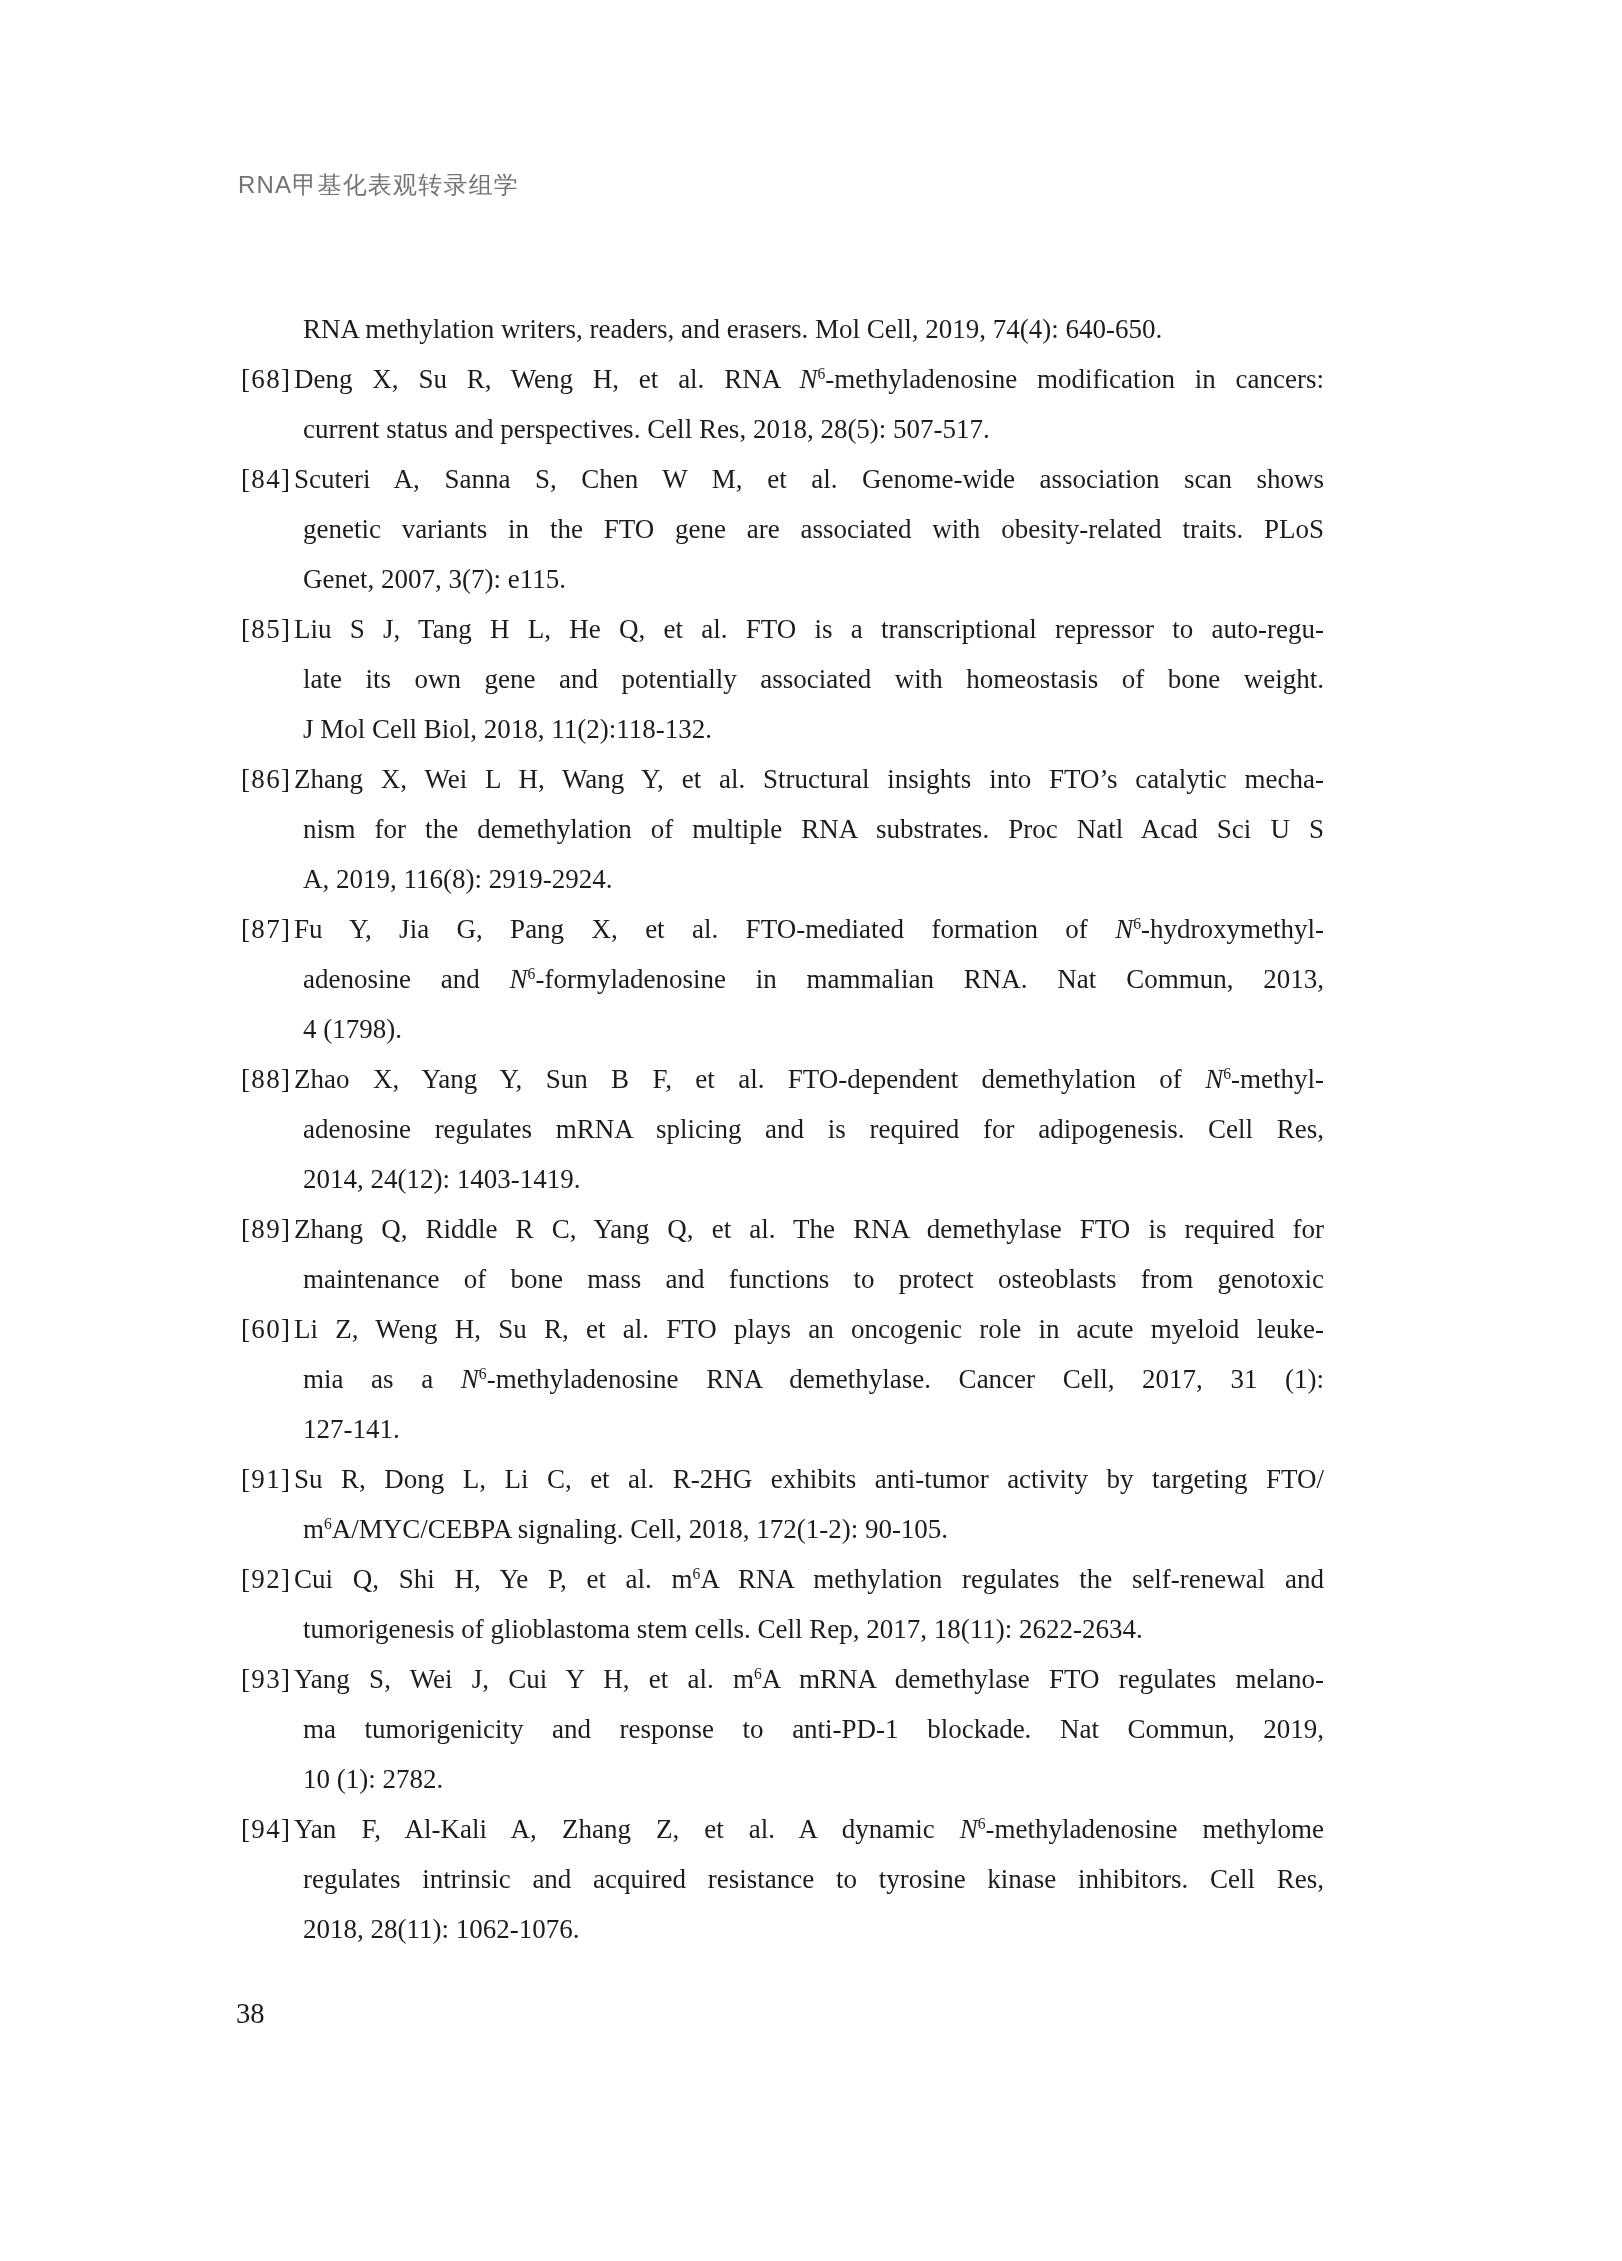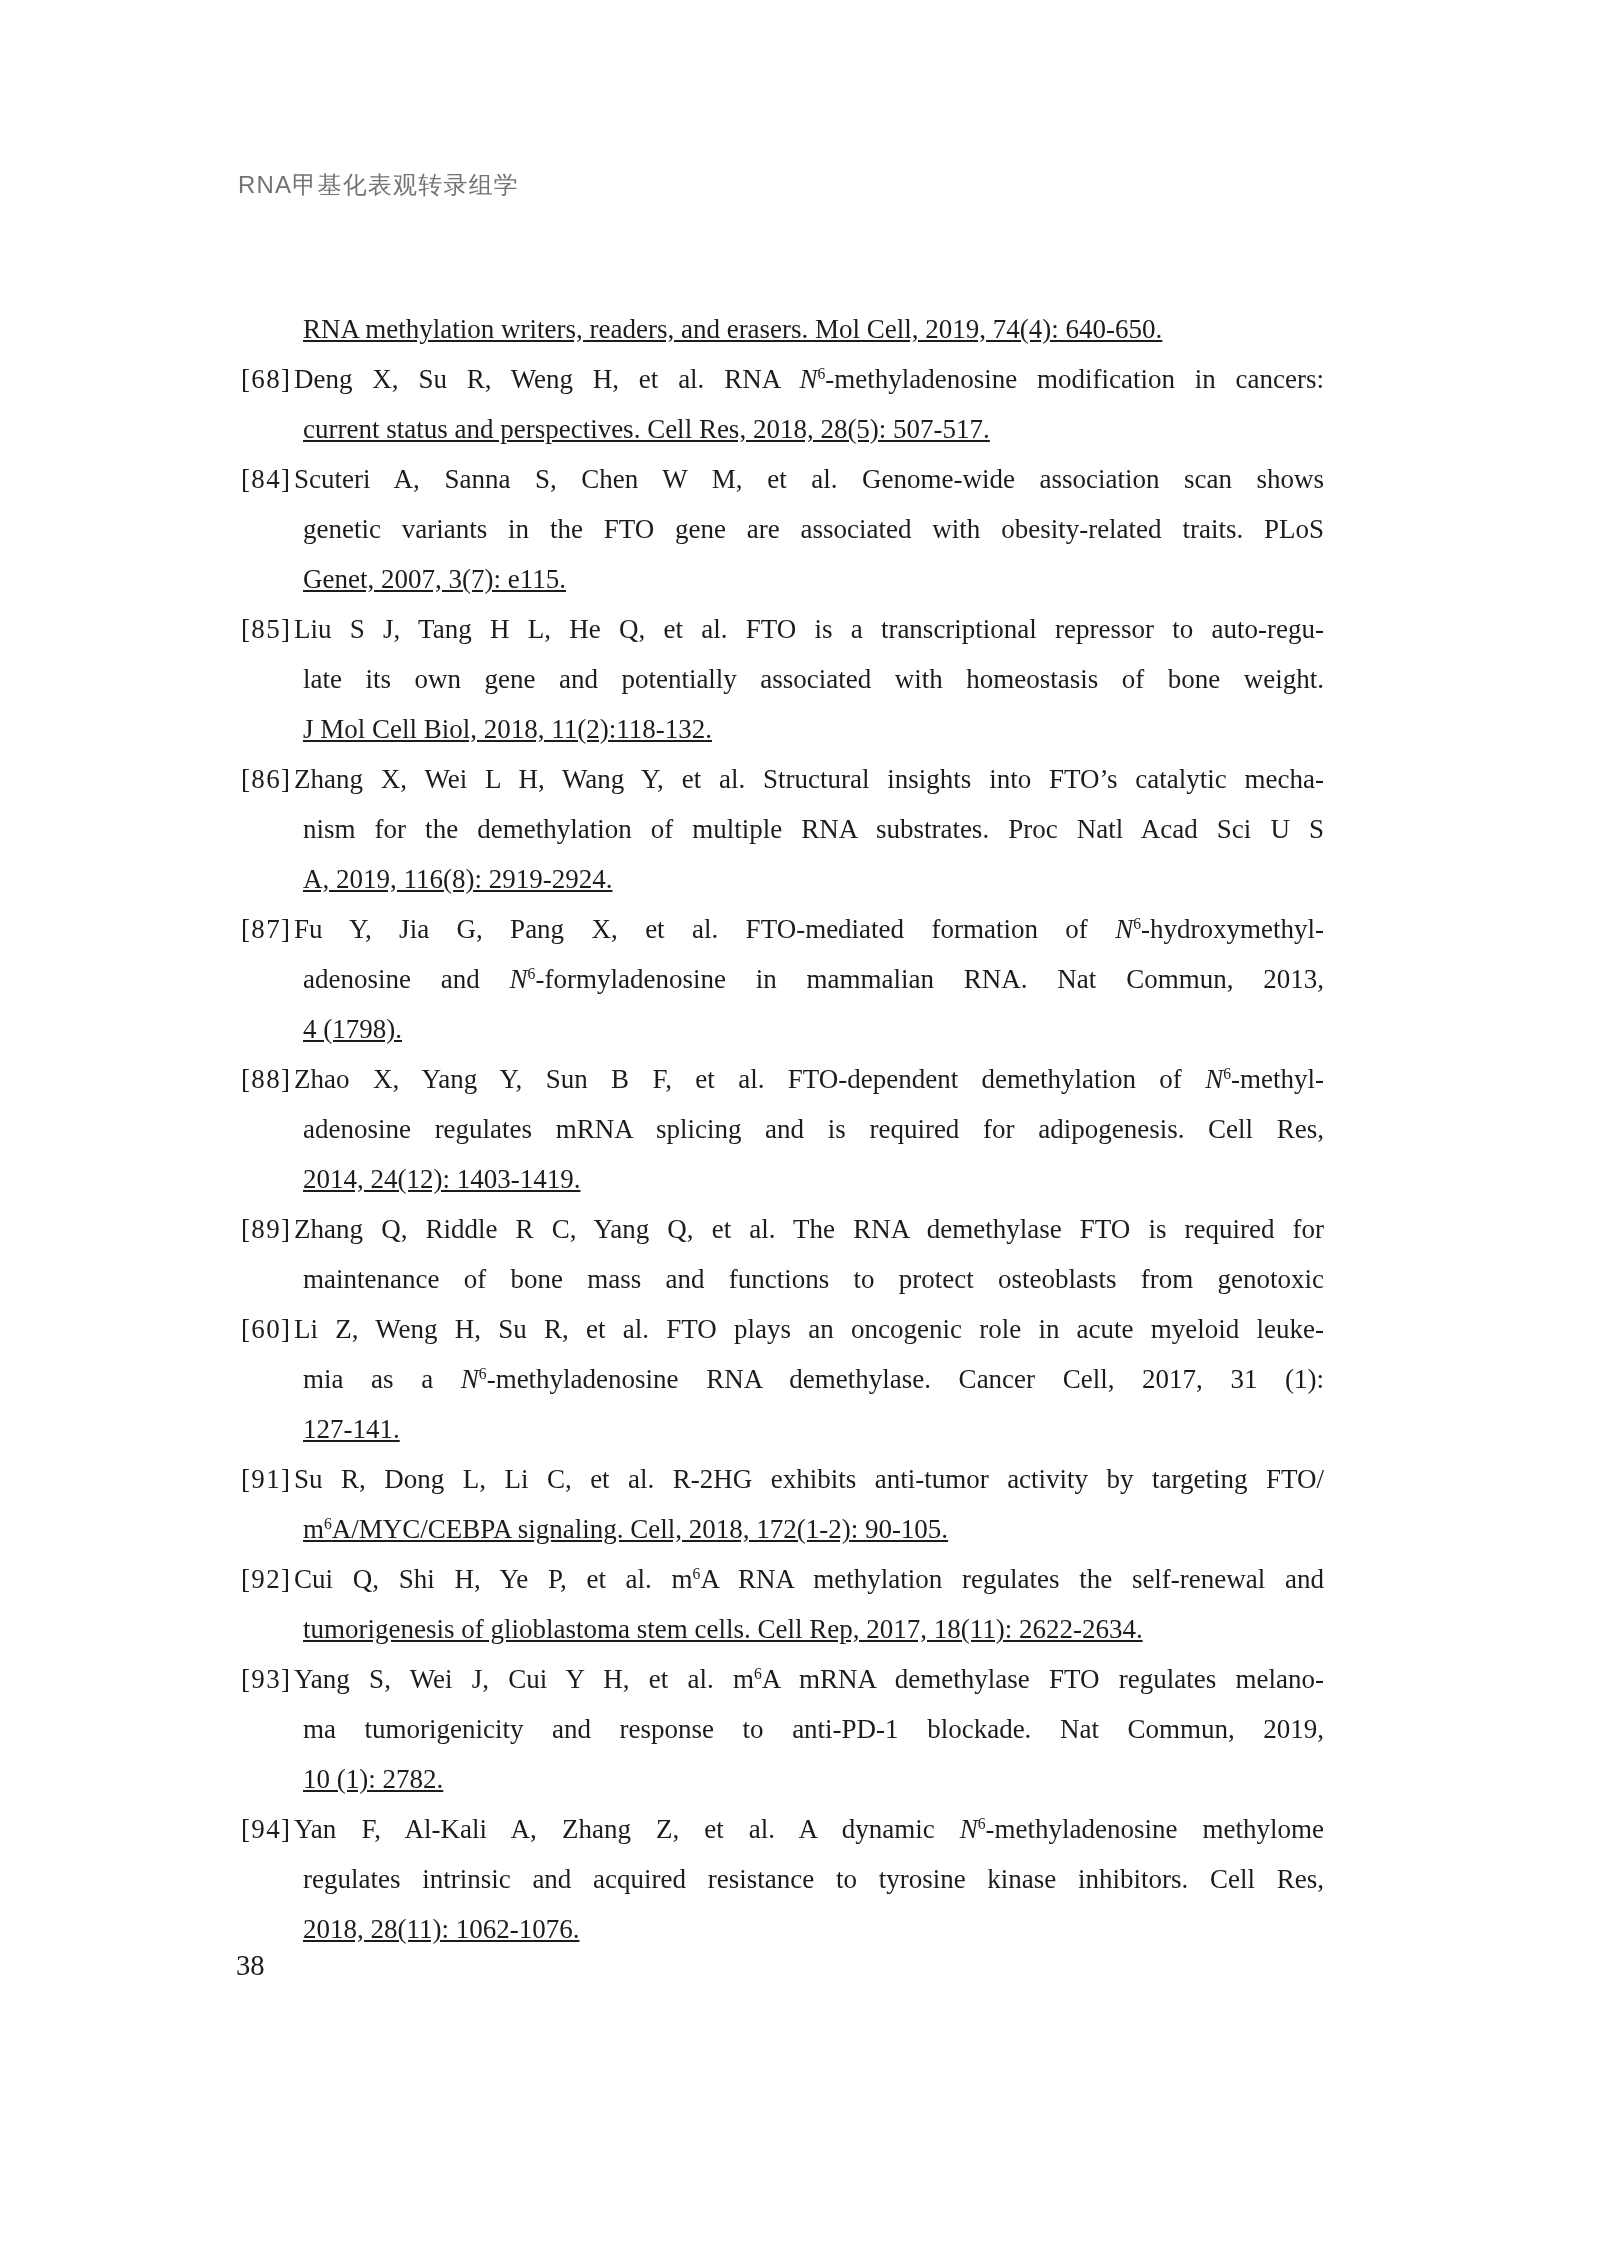--- a/index.html
+++ b/index.html
@@ -29,28 +29,28 @@
     width: 1083px;
     font-size: 27px;
   }
   .ref-line {
     line-height: 50px;
     text-align: justify;
     text-align-last: justify;
     text-justify: inter-word;
   }
   .ref-line.cont { padding-left: 62px; }
-  .ref-line.last { text-align-last: left; text-decoration: underline; }
+  .ref-line.last { text-align-last: left; }
   .ref-num { letter-spacing: 0.05em; margin-right: 0.1em; }
   sup { font-size: 58%; line-height: 0; vertical-align: 0.55em; }
   i { font-style: italic; }
   .page-number {
     position: absolute;
     left: 236px;
-    top: 1949px;
+    top: 1997px;
     font-size: 28.6px;
     line-height: 1.2;
     color: #1c1c1c;
   }
 </style>
 </head>
 <body>
 
 <div class="running-header">RNA甲基化表观转录组学</div>
 

